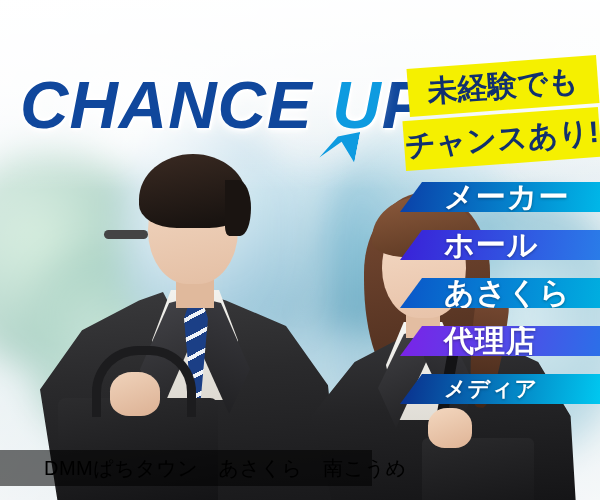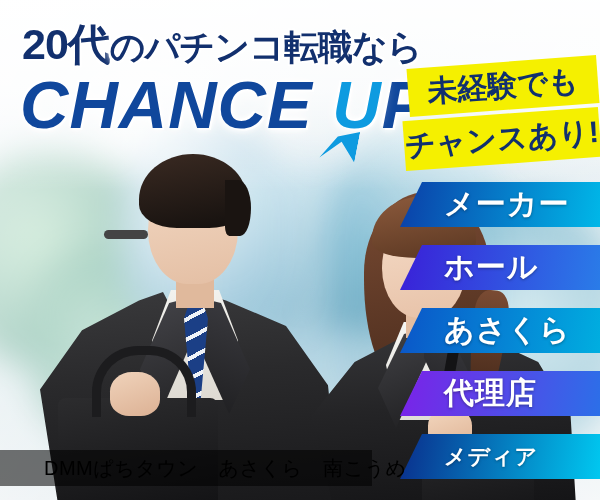--- a/index.html
+++ b/index.html
@@ -217,21 +217,21 @@
     transform:rotate(-4.2deg);
   }
   .badge-row-2{
     left:0px; top:56px; width:196px; height:50px; font-size:30px;
     transform:rotate(-4.2deg);
   }
 
   
   .tags{ position:absolute; right:0; top:182px; width:200px; }
   .tag{
-    position:relative; height:45px; margin-bottom:18px;
+    position:relative; height:30px; margin-bottom:18px;
     display:flex; align-items:center;
     clip-path:polygon(22px 0,100% 0,100% 100%,0 100%);
     padding-left:44px;
   }
   .tag span{
     color:#fff; font-size:30px; font-weight:bold; letter-spacing:1px;
     white-space:nowrap;
     text-shadow:0 1px 3px rgba(0,0,0,.35);
   }
   .tag.t5 span{ font-size:22px; }
@@ -289,23 +289,20 @@
       <div class="neck"></div>
       <div class="head"></div>
       <div class="bangs"></div>
       <div class="pony"></div>
       <div class="strap"></div>
       <div class="bag"></div>
       <div class="hand"></div>
     </div>
   </div>
 
-  <div class="headline">
-    <span>20代</span><span class="small">のパチンコ転職なら</span>
-  </div>
 
   <div class="logo">
     <span>CHANCE</span>
     <span class="up-u">U</span><span>P</span>
     <span class="swoosh"></span>
   </div>
 
   <div class="badge">
     <div class="badge-row badge-row-1">未経験でも</div>
     <div class="badge-row badge-row-2">チャンスあり!</div>

